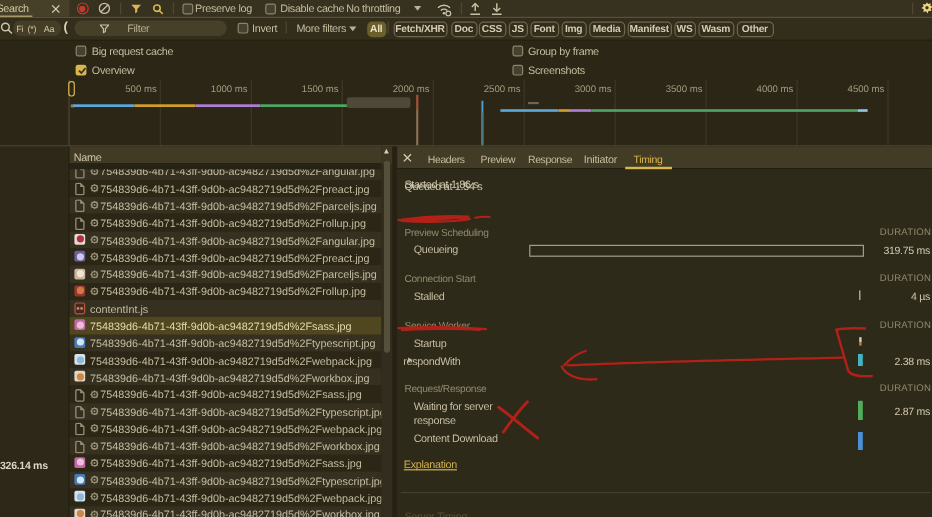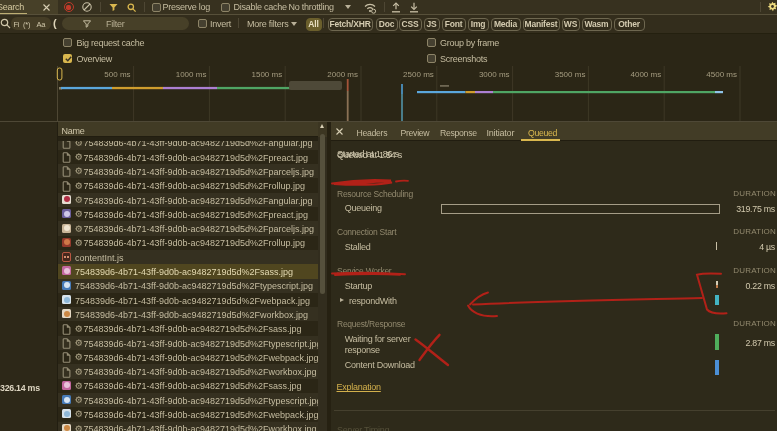--- a/index.html
+++ b/index.html
@@ -356,43 +356,43 @@
 <div class="abs" style="left:326.5px;top:122px;width:4px;height:309px;background:#262112"></div>
 <div class="abs" style="left:330.5px;top:122px;width:446.5px;height:309px;background:#2e2a1a"></div>
 <div class="abs" style="left:330.5px;top:122px;width:446.5px;height:19px;background:#423c26;border-bottom:1px solid #211d10;box-sizing:border-box"></div>
 <svg class="abs" style="left:334.5px;top:127px" width="9" height="9" viewBox="0 0 9 9">
       <path d="M1.5 1.5 L7.5 7.5 M7.5 1.5 L1.5 7.5" stroke="#d8cfb4" stroke-width="1.1"></path>
     </svg>
 <div class="t" style="left:356.5px;top:127.5px;font-size:8.7px;letter-spacing:-0.3px">Headers</div>
 <div class="t" style="left:400.5px;top:127.5px;font-size:8.7px;letter-spacing:-0.3px">Preview</div>
 <div class="t" style="left:440px;top:127.5px;font-size:8.7px;letter-spacing:-0.3px">Response</div>
 <div class="t" style="left:486.5px;top:127.5px;font-size:9px;letter-spacing:-0.2px">Initiator</div>
-<div class="t" style="left:528px;top:127.5px;color:#d9b74e;font-size:8.7px;letter-spacing:-0.3px">Queued</div>
+<div class="t" style="left:528px;top:127.5px;color:#d9b74e;font-size:8.7px;letter-spacing:-0.3px">Timing</div>
 <div class="abs" style="left:521px;top:139px;width:39px;height:1.8px;background:#d9b74e"></div>
 <div class="t" style="left:337px;top:150.1px;color:#d0c8ae">Queued at 1.54 s</div>
 <div class="t" style="left:337px;top:149px;color:#d0c8ae">Started at 1.86 s</div>
-<div class="t dim" style="left:337px;top:188.5px">Resource Scheduling</div>
+<div class="t dim" style="left:337px;top:188.5px">Preview Scheduling</div>
 <div class="t dim" style="left:0px;top:188.8px;width:776px;text-align:right;letter-spacing:0.2px;font-size:8px">DURATION</div>
 <div class="t" style="left:344.7px;top:203.1px">Queueing</div>
 <div class="abs" style="left:441px;top:204.3px;width:279px;height:10px;border:1px solid #a59d87;box-sizing:border-box"></div>
 <div class="t" style="left:0px;top:203.9px;width:775px;text-align:right;color:#d2c9ae;font-weight:normal;font-size:8.8px">319.75 ms</div>
 <div class="t dim" style="left:337px;top:226.8px">Connection Start</div>
 <div class="t dim" style="left:0px;top:227.1px;width:776px;text-align:right;letter-spacing:0.2px;font-size:8px">DURATION</div>
 <div class="t" style="left:344.7px;top:241.6px">Stalled</div>
 <div class="abs" style="left:715.7px;top:242px;width:1.8px;height:8.4px;background:#c9c0a6"></div>
 <div class="t" style="left:0px;top:242.2px;width:775px;text-align:right;color:#d2c9ae;font-weight:normal;font-size:8.8px">4 µs</div>
 <div class="t dim" style="left:337px;top:265.5px">Service Worker</div>
 <div class="t dim" style="left:0px;top:265.8px;width:776px;text-align:right;letter-spacing:0.2px;font-size:8px">DURATION</div>
 <div class="t" style="left:344.7px;top:280.9px">Startup</div>
 <div class="abs" style="left:715.7px;top:280.6px;width:2px;height:4px;background:#d5cdb6"></div>
 <div class="abs" style="left:715.7px;top:284.6px;width:2px;height:3.5px;background:#c07a48"></div>
-<div class="t" style="left:0px;top:281.4px;width:775px;text-align:right;color:#d2c9ae;font-weight:normal;font-size:8.8px">0.22 ms</div>
 <div class="abs" style="left:339.5px;top:298px;width:0;height:0;border-top:2.8px solid transparent;border-bottom:2.8px solid transparent;border-left:4.3px solid #b9b098"></div>
-<div class="t" style="left:349px;top:295.8px">respondWith</div>
+<div class="t" style="left:336px;top:295.8px">respondWith</div>
 <div class="abs" style="left:714.8px;top:294.7px;width:3.8px;height:10.3px;background:#43b3c2"></div>
+<div class="t" style="left:0px;top:296.2px;width:775px;text-align:right;color:#d2c9ae;font-weight:normal;font-size:8.8px">2.38 ms</div>
 <div class="t dim" style="left:337px;top:319px">Request/Response</div>
 <div class="t dim" style="left:0px;top:319.3px;width:776px;text-align:right;letter-spacing:0.2px;font-size:8px">DURATION</div>
 <div class="t" style="left:344.7px;top:334.4px">Waiting for server</div>
 <div class="t" style="left:344.7px;top:344.8px">response</div>
 <div class="abs" style="left:714.8px;top:334px;width:3.8px;height:16px;background:#4fae5c"></div>
 <div class="t" style="left:0px;top:338.2px;width:775px;text-align:right;color:#d2c9ae;font-weight:normal;font-size:8.8px">2.87 ms</div>
 <div class="t" style="left:344.7px;top:360.1px">Content Download</div>
 <div class="abs" style="left:714.8px;top:360px;width:3.8px;height:15px;background:#4b8fd6"></div>
 <div class="t" style="left:336.5px;top:382.4px;color:#d3b04c;text-decoration:underline">Explanation</div>
 <div class="t" style="left:0px;top:382.6px;width:775px;color:#ded6c2;font-weight:bold;font-size:8.8px">326.14 ms</div>

